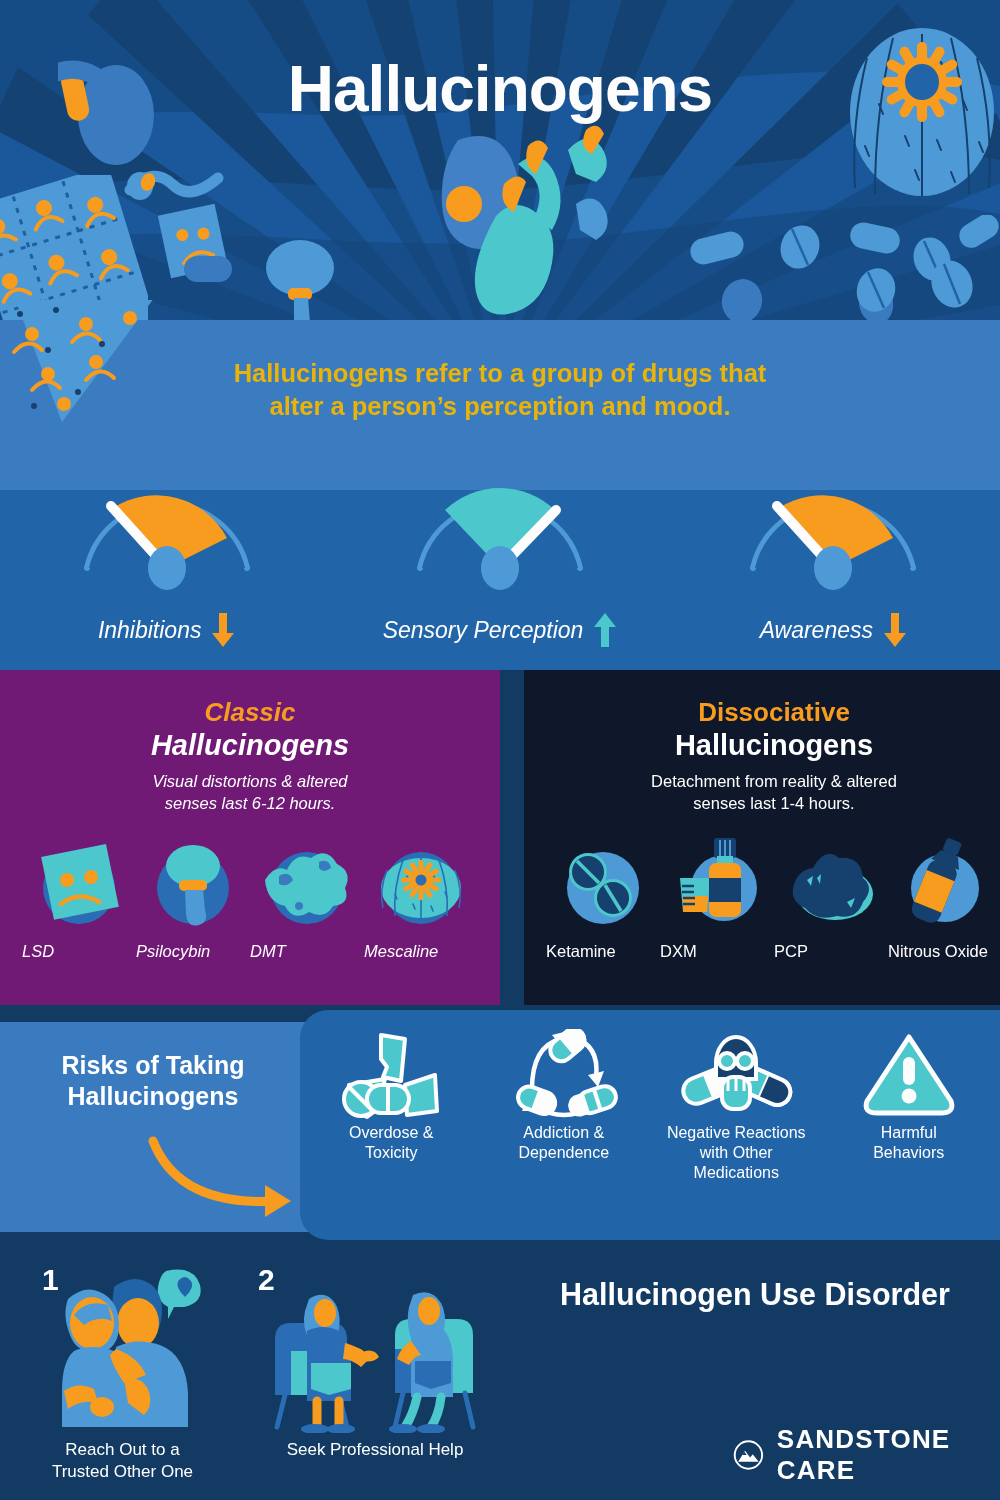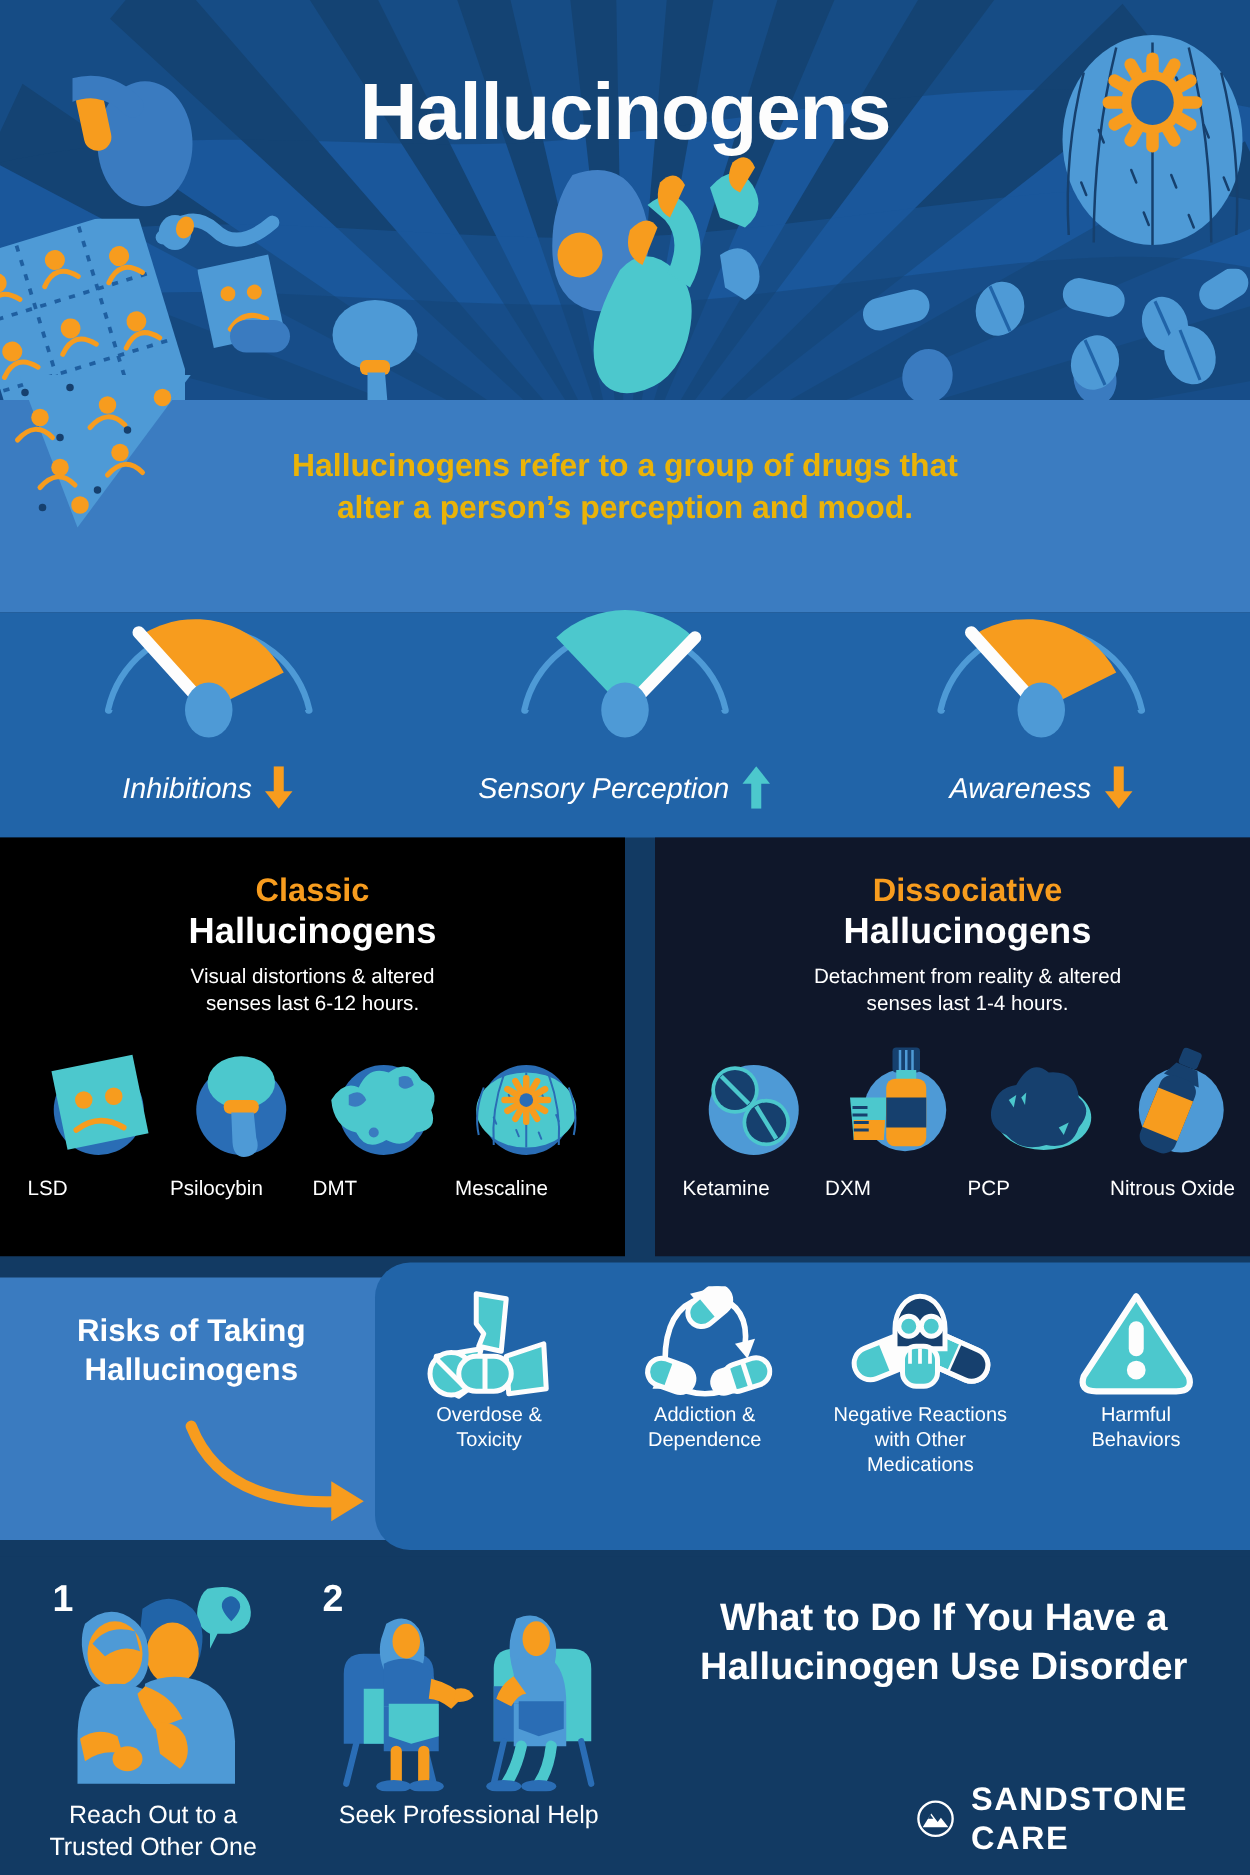--- a/index.html
+++ b/index.html
@@ -32,21 +32,21 @@
   .gauges { position:absolute; left:0; top:440px; width:1000px; height:215px; display:flex; z-index:5; }
   .gauge-cell { flex:1; position:relative; }
   .gauge-svg { position:absolute; left:50%; top:0; transform:translateX(-50%); }
   .gauge-label {
     position:absolute; left:0; bottom:8px; width:100%;
     display:flex; align-items:center; justify-content:center; gap:10px;
     font-size:23px; font-style:italic; font-weight:500; color:#fff; white-space:nowrap;
   }
 
   
-  .cat-left  { position:absolute; left:0;   top:670px; width:500px; height:335px; background:#000000; }
+  .cat-left  { position:absolute; left:0;   top:670px; width:500px; height:335px; background:#701a75;font-style:italic; }
   .cat-right { position:absolute; left:524px; top:670px; width:500px; height:335px; background:#0f172a; }
   .cat-kicker { text-align:center; font-size:26px; font-weight:bold; color:#f79c1e; padding-top:27px; }
   .cat-title  { text-align:center; font-size:29px; font-weight:bold; color:#fff; margin-top:1px; }
   .cat-desc   { text-align:center; font-size:16.5px; line-height:1.34; color:#fff; margin-top:8px; }
   .cat-items  { display:flex; justify-content:center; margin-top:18px; }
   .cat-item   { width:114px; }
   .cat-icon   { height:104px; display:flex; align-items:center; justify-content:center; }
   .cat-name   { font-size:16.5px; color:#fff; margin-top:6px; white-space:nowrap; }
 
   
@@ -65,21 +65,21 @@
   .risk-arrow { position:absolute; left:145px; top:130px; z-index:4; }
   .risk-items { position:absolute; left:305px; top:22px; width:690px; display:flex; z-index:4; }
   .risk-item { flex:1; text-align:center; }
   .risk-icon { height:96px; display:flex; align-items:center; justify-content:center; }
   .risk-text { font-size:16px; line-height:1.25; color:#fff; padding:0 6px; }
 
   
   .footer { position:absolute; left:0; top:1245px; width:1000px; height:255px; background:#123a63; }
   .step { position:absolute; text-align:center; }
   .step-num { position:absolute; font-size:30px; font-weight:bold; color:#fff; }
-  .step-cap { font-size:20px; line-height:1.3; color:#fff; }
+  .step-cap { font-size:17px; line-height:1.3; color:#fff; }
   .footer-title {
     position:absolute; left:520px; top:30px; width:470px; text-align:center;
     font-size:30.5px; font-weight:bold; line-height:1.28; color:#fff;
   }
   .logo { position:absolute; left:733px; top:1424px; display:flex; align-items:center; gap:13px; }
   .logo-word { font-size:26px; font-weight:bold; letter-spacing:1.2px; color:#fff; }
 </style>
 </head>
 <body>
 
@@ -774,21 +774,20 @@
           <ellipse cx="176" cy="164" rx="14" ry="5" fill="#2a6db5"></ellipse>
           <path d="M160 96 L196 96 L196 118 L176 124 L160 118 Z" fill="#2a6db5"></path>
         </svg>
       </div>
       <div class="step-cap" style="margin-top:6px;">
         <div>Seek Professional Help</div>
       </div>
     </div>
 
     <div class="footer-title">
-      <div>What to Do If You Have a</div>
       <div>Hallucinogen Use Disorder</div>
     </div>
   </div>
 
   <div class="logo">
     <svg width="36" height="36" viewBox="0 0 36 36">
       <circle cx="18" cy="18" r="16" fill="none" stroke="#fff" stroke-width="2.2"></circle>
       <path d="M6 26 L14 13 L20 21 L23 17 L30 26 Z" fill="#fff"></path>
       <path d="M13 14 L16 18 L11 18 Z" fill="#123a63"></path>
     </svg>

